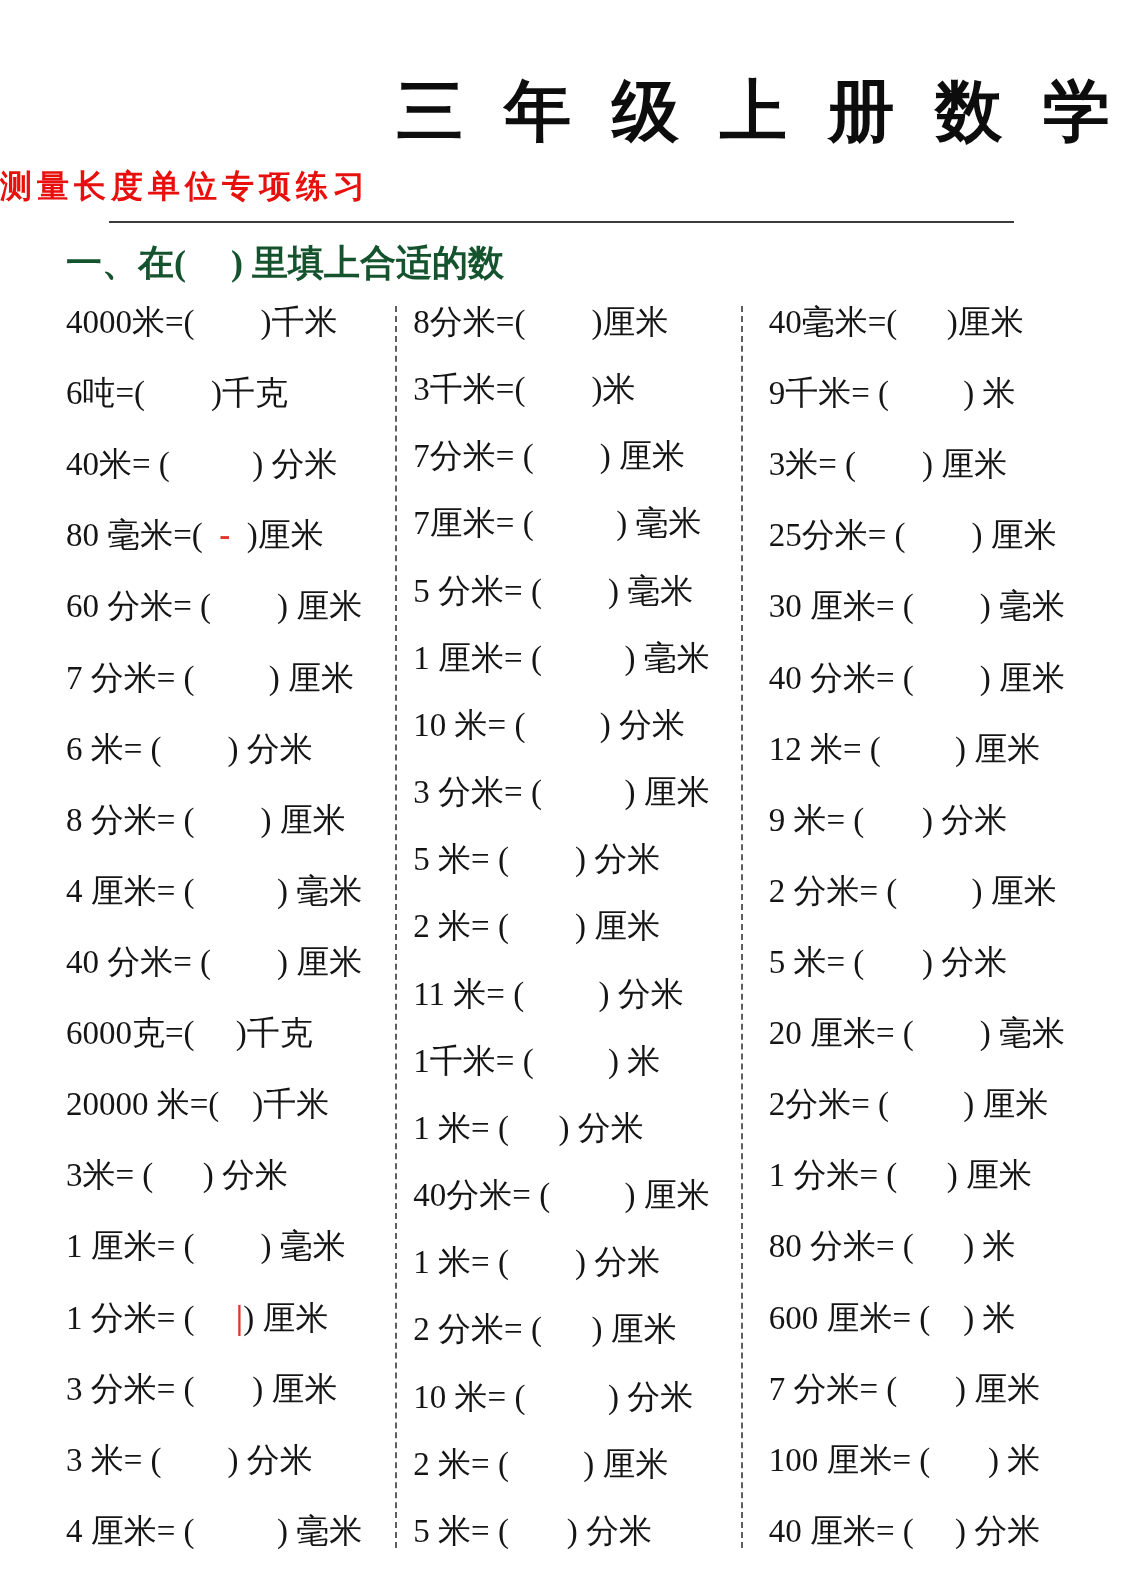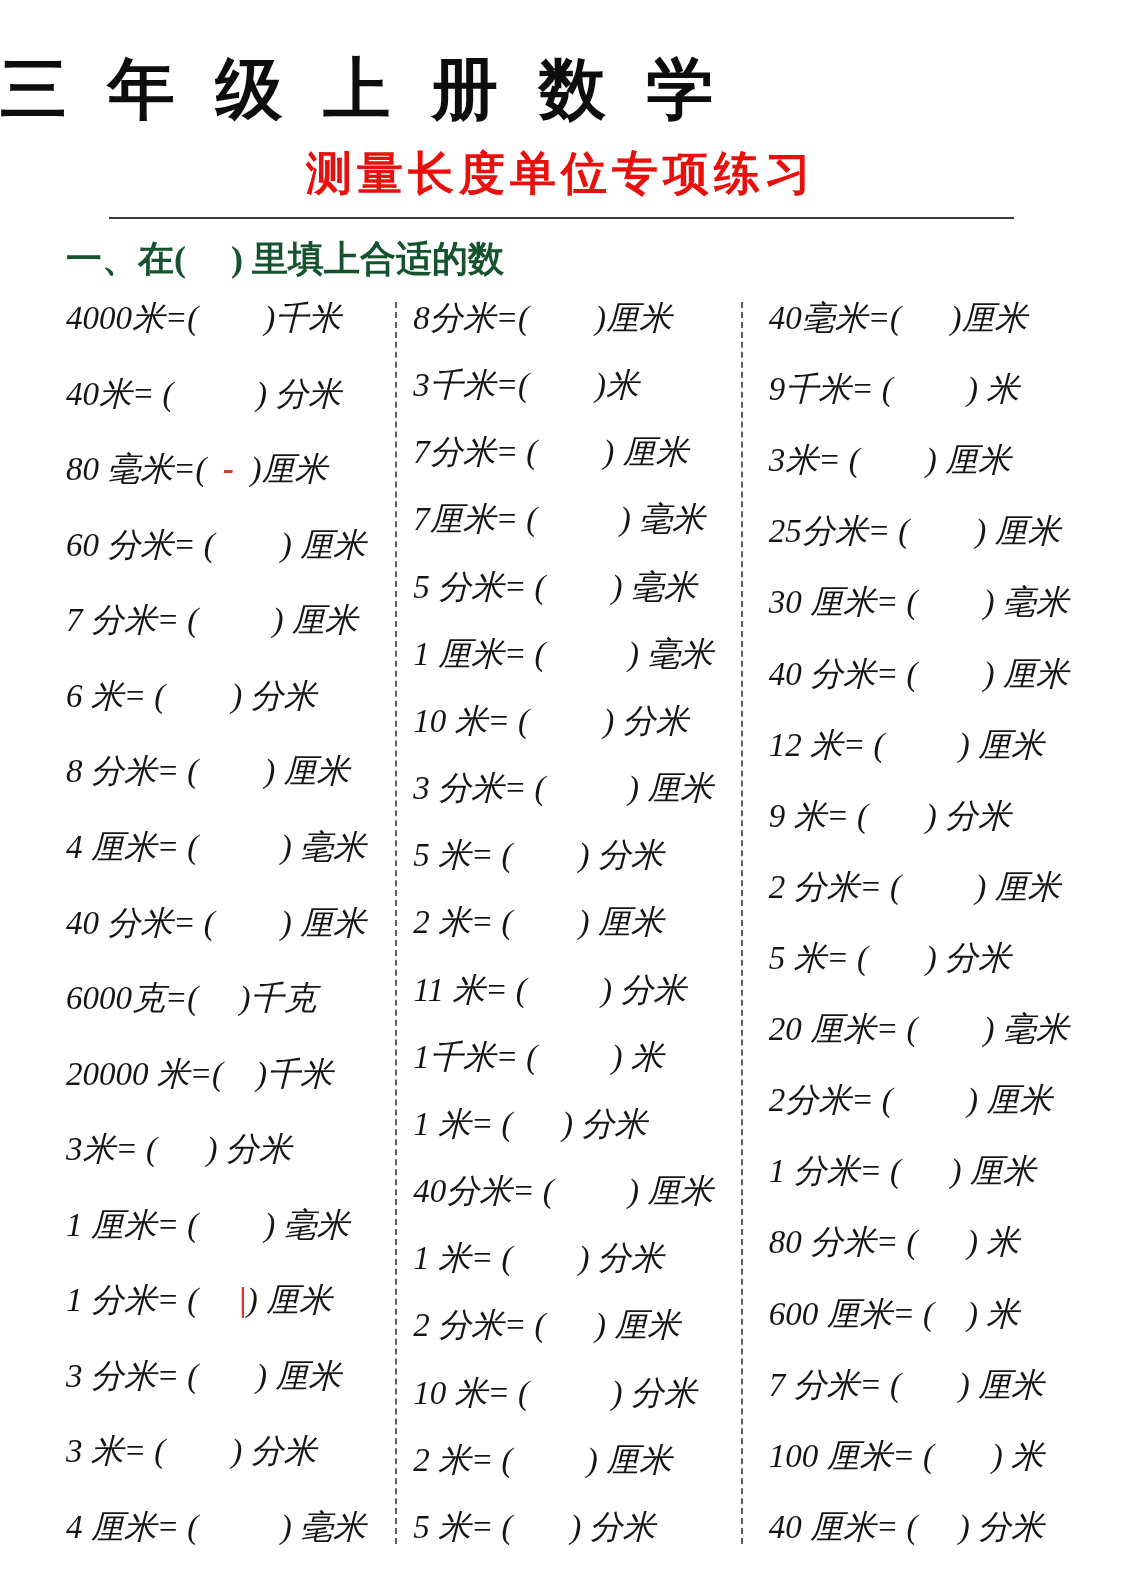--- a/index.html
+++ b/index.html
@@ -6,32 +6,32 @@
   .page {
     position:relative;
     width:1122px; height:1587px;
     margin:0 auto;
     background:#ffffff;
     color:#151515;
     font-family:"Liberation Serif","DejaVu Serif",serif;
     overflow:hidden;
   }
   .title {
-    text-align:left;
-    padding-top:44px;
+    text-align:right;
+    padding-top:66px;
     font-size:67px;
     font-weight:bold;
     letter-spacing:12px;
     white-space:pre;
     color:#0d0d0d;
   }
   .subtitle {
-    text-align:center;
+    text-align:left;
     margin-top:8px;
-    font-size:46px;
+    font-size:32px;
     font-weight:bold;
     letter-spacing:5px;
     color:#e8100c;
   }
   .rule {
     width:905px;
     margin:12px auto 0 auto;
     border:0;
     border-top:2px solid #3c3c3c;
     height:0;
@@ -56,38 +56,38 @@
     min-width:0;
   }
   .col-1 { border-right:2px dashed #5f5f5f; padding-right:6px; }
   .col-2 { border-right:2px dashed #5f5f5f; padding-left:16px; padding-right:4px;gap:16px; }
   .col-3 { padding-left:26px; }
   .exercise-row {
     font-size:33px;
     line-height:1;
     white-space:pre;
     color:#151515;
-    font-style:italic;
   }
   .red-mark {
     color:#d93a2b;
     font-weight:bold;
   }
 </style>
 </head>
 <body>
 
 <div class="page">
   <div class="title">三 年 级 上 册 数 学</div>
   <div class="subtitle">测量长度单位专项练习</div>
   <hr class="rule">
   <div class="section-heading">一、在(     ) 里填上合适的数</div>
   <div class="columns">
     <div class="col col-1">
         <div class="exercise-row"><span>4000米=(        )千米</span></div>
+        <div class="exercise-row"><span>6吨=(        )千克</span></div>
         <div class="exercise-row"><span>40米= (          ) 分米</span></div>
         <div class="exercise-row"><span>80 毫米=(  </span><span class="red-mark">-</span><span>  )厘米</span></div>
         <div class="exercise-row"><span>60 分米= (        ) 厘米</span></div>
         <div class="exercise-row"><span>7 分米= (         ) 厘米</span></div>
         <div class="exercise-row"><span>6 米= (        ) 分米</span></div>
         <div class="exercise-row"><span>8 分米= (        ) 厘米</span></div>
         <div class="exercise-row"><span>4 厘米= (          ) 毫米</span></div>
         <div class="exercise-row"><span>40 分米= (        ) 厘米</span></div>
         <div class="exercise-row"><span>6000克=(     )千克</span></div>
         <div class="exercise-row"><span>20000 米=(    )千米</span></div>

